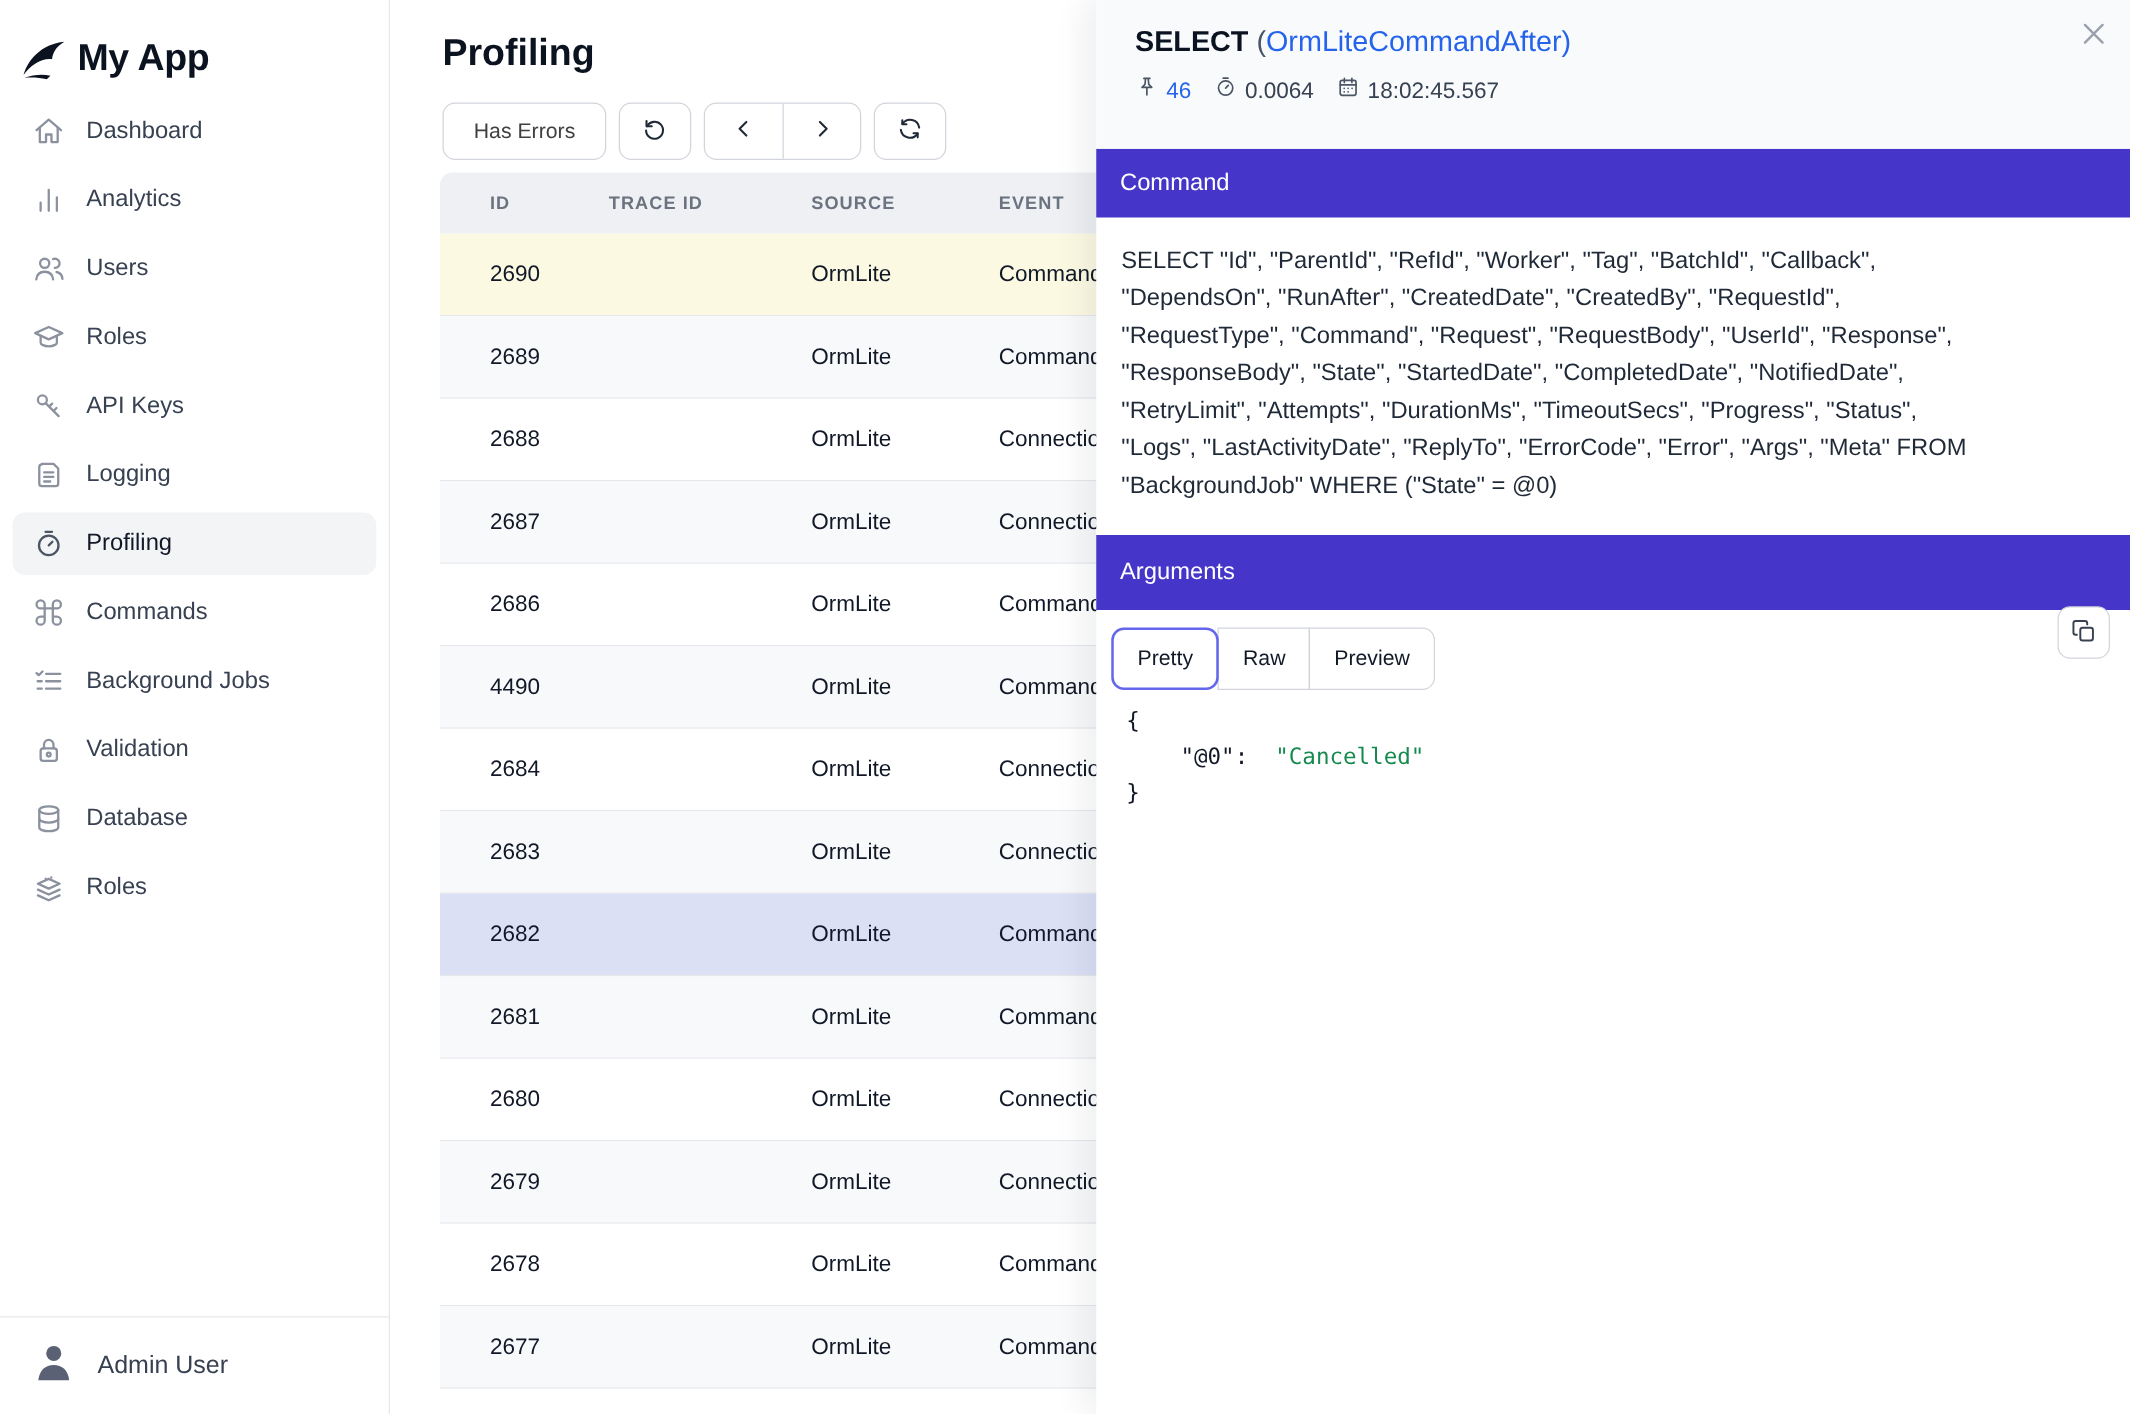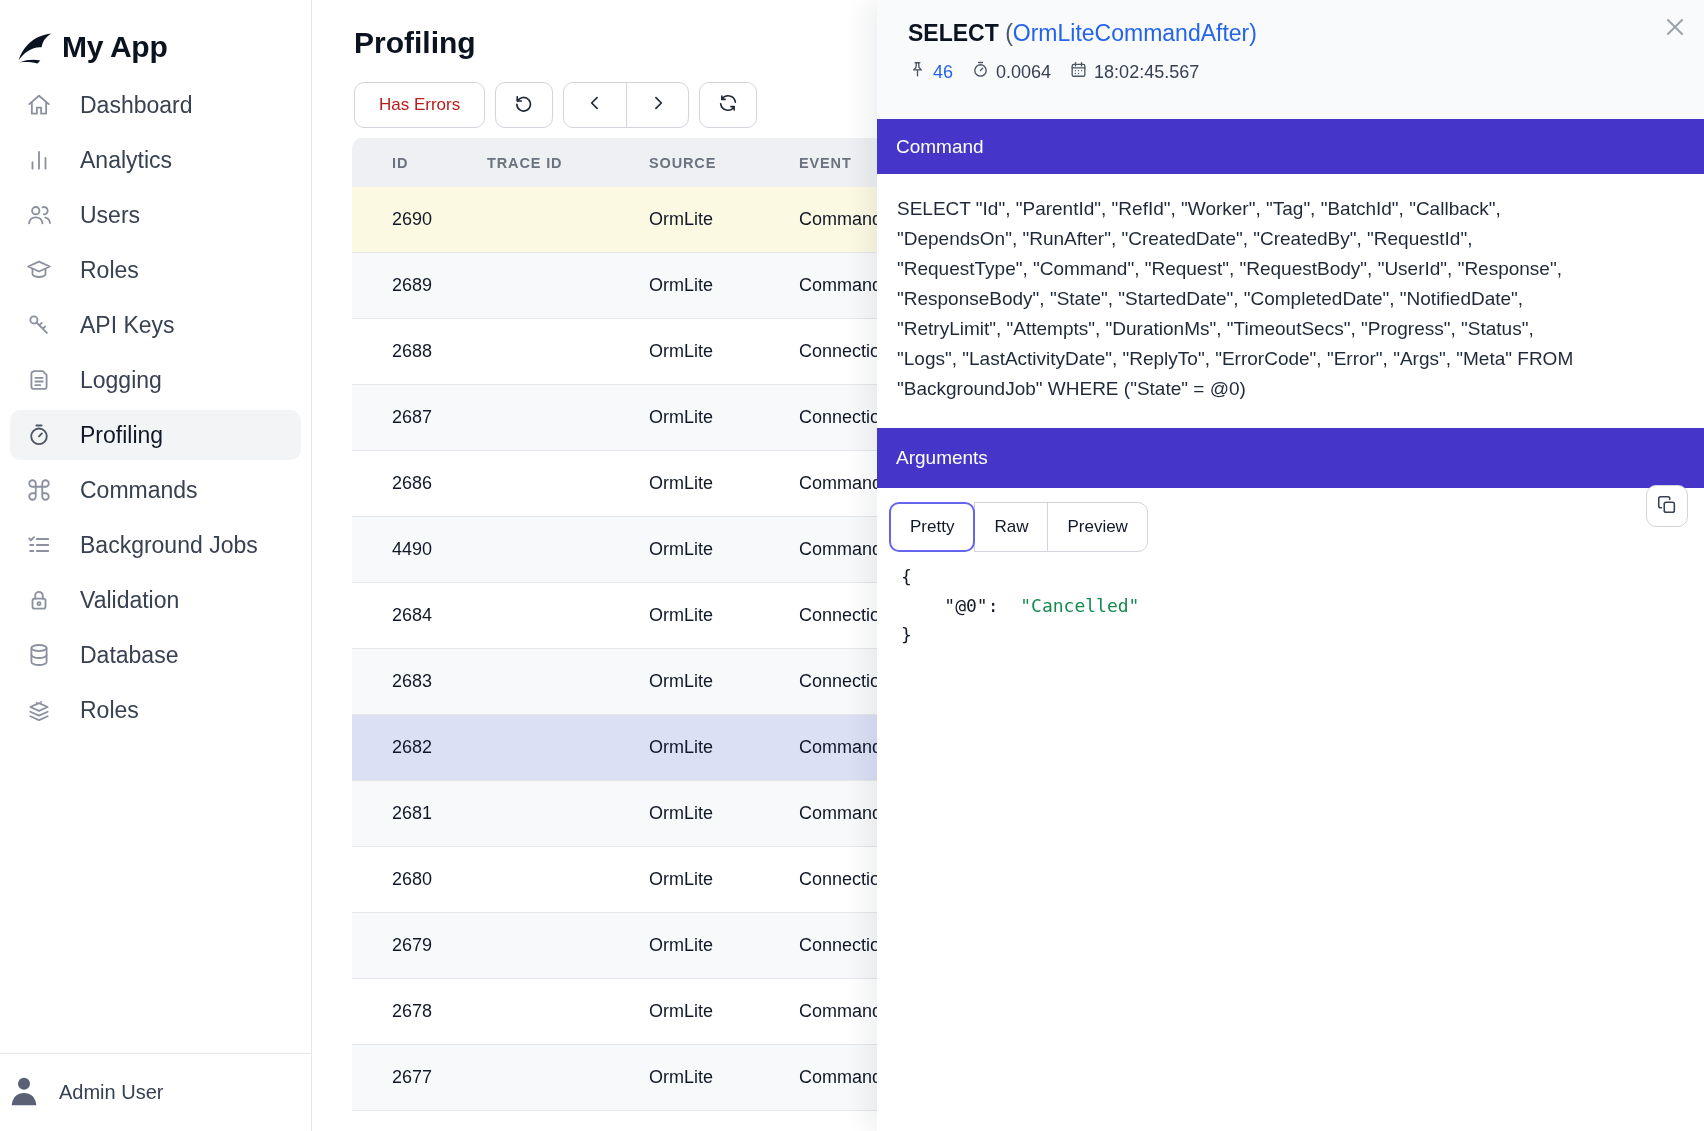--- a/index.html
+++ b/index.html
@@ -11,36 +11,36 @@
     --stripe:#f8f9fa; --yellow:#fcf9e3; --selected:#dbe0f5; --headbg:#eef0f3;
     --drawerhead:#f8fafc; --green:#168a4e; --tabactive:#6467eb; --avatar:#5a6174;
   }
   
   .sidebar{ position:absolute; left:0; top:0; width:312px; height:1131px;
     border-right:1px solid var(--border); background:#fff; }
   .logo-row{ display:flex; align-items:center; gap:8px; padding:32px 0 0 16px; height:62px;}
   .logo-icon svg{ width:38px; height:38px; display:block; }
   .logo-title{ font-size:30px; font-weight:600; letter-spacing:-.3px; color:#0b1220;}
   .nav{ margin-top:18px; }
-  .nav-item{ display:flex; align-items:center; gap:28px; height:50px; margin:0 10px 5px 10px;
-    padding-left:16px; border-radius:10px; font-size:23px; color:var(--subtext); cursor:pointer;}
+  .nav-item{ display:flex; align-items:center; gap:17px; height:50px; margin:0 10px 5px 10px;
+    padding-left:16px; border-radius:10px; font-size:19px; color:var(--subtext); cursor:pointer;}
   .nav-item .nav-icon{ width:26px; height:26px; color:var(--iconmut); display:flex; align-items:center;}
   .nav-item .nav-icon svg{ width:26px; height:26px;}
   .nav-item.active{ background:#f3f4f6; color:#111827; }
   .nav-item.active .nav-icon{ color:#4b5563; }
   .side-footer{ position:absolute; left:0; bottom:0; width:100%; height:78px;
-    border-top:1px solid var(--border); display:flex; align-items:center; gap:16px; padding-left:5px;}
+    border-top:1px solid var(--border); display:flex; align-items:center; gap:16px; padding-left:24px;}
   .side-footer svg{ width:38px; height:38px; color:var(--avatar); }
   .user-name{ font-size:20px; color:var(--subtext); }
   
   .main{ position:absolute; left:313px; top:0; right:0; height:1131px; overflow:hidden; }
   .page-title{ margin:26px 0 0 41px; font-size:30px; font-weight:700; color:#0b1220; }
   .toolbar{ display:flex; align-items:center; margin:22px 0 0 41px; gap:10px; height:46px;}
   .btn{ height:46px; background:#fff; border:1px solid var(--btnborder); border-radius:10px;
-    display:flex; align-items:center; justify-content:center; font-size:17px; color:#b91c1c;
+    display:flex; align-items:center; justify-content:center; font-size:17px; color:#404040;
     cursor:pointer; }
   .btn svg{ width:22px; height:22px; color:#1f2937; }
   .btn.text{ padding:0 24px; }
   .btn.icon{ width:58px; }
   .btn-group{ display:flex; height:46px; border:1px solid var(--btnborder); border-radius:10px;
     overflow:hidden; background:#fff; }
   .btn-group .seg{ width:62px; display:flex; align-items:center; justify-content:center; cursor:pointer;}
   .btn-group .seg + .seg{ border-left:1px solid var(--btnborder); }
   .btn-group svg{ width:20px; height:20px; color:#1f2937;}
   

